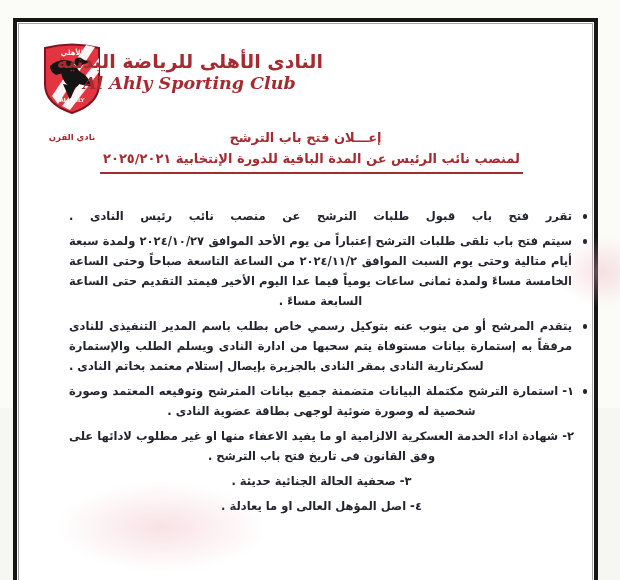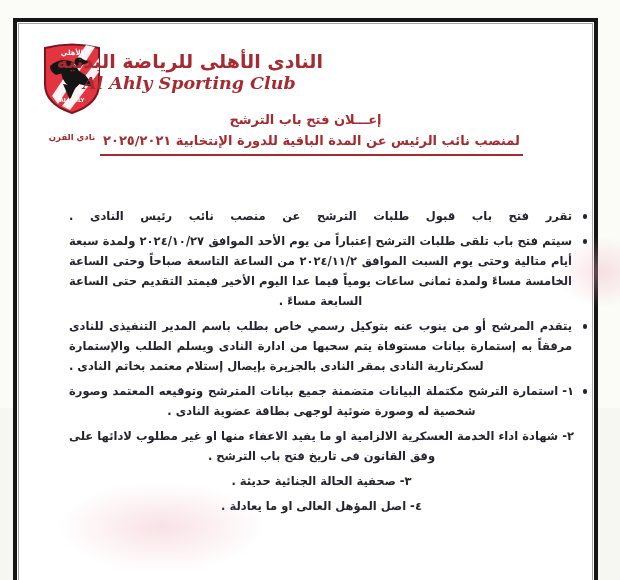--- a/index.html
+++ b/index.html
@@ -22,21 +22,21 @@
   .logo{position:absolute;left:22px;top:0;width:66px;text-align:center;}
   .logo svg{display:block;margin:0 auto;}
   .logo-caption{font-size:8.5px;font-weight:bold;color:var(--brand-red);margin-top:18px;
     font-family:"DejaVu Sans",sans-serif;}
   .names{position:absolute;left:66px;top:8px;width:240px;text-align:left;direction:rtl;}
   .club-ar{font-size:19px;font-weight:bold;color:var(--brand-red);letter-spacing:-1px;
     line-height:1.2;white-space:nowrap;}
   .club-en{direction:ltr;font-family:"DejaVu Serif",serif;font-style:italic;font-weight:bold;
     font-size:17.5px;color:var(--brand-red);line-height:1.15;white-space:nowrap;}
   
-  .title-block{position:absolute;top:88px;left:0;right:0;text-align:center;direction:rtl;}
+  .title-block{position:absolute;top:106px;left:0;right:0;text-align:center;direction:rtl;}
   .t1{font-size:13px;font-weight:bold;color:var(--brand-red);line-height:1.55;}
   .t2{font-size:13px;font-weight:bold;color:var(--brand-red);line-height:1.7;margin-left:12px;}
   .underlined{display:inline-block;border-bottom:2px solid var(--brand-red);padding:0 3px 2px;}
   
   .content{
     position:absolute;top:160px;right:20px;left:52px;bottom:0;
     direction:rtl;color:var(--text-dark);
     font-size:11.5px;font-weight:bold;line-height:20px;
   }
   .para{text-align:justify;margin-bottom:5px;position:relative;}

